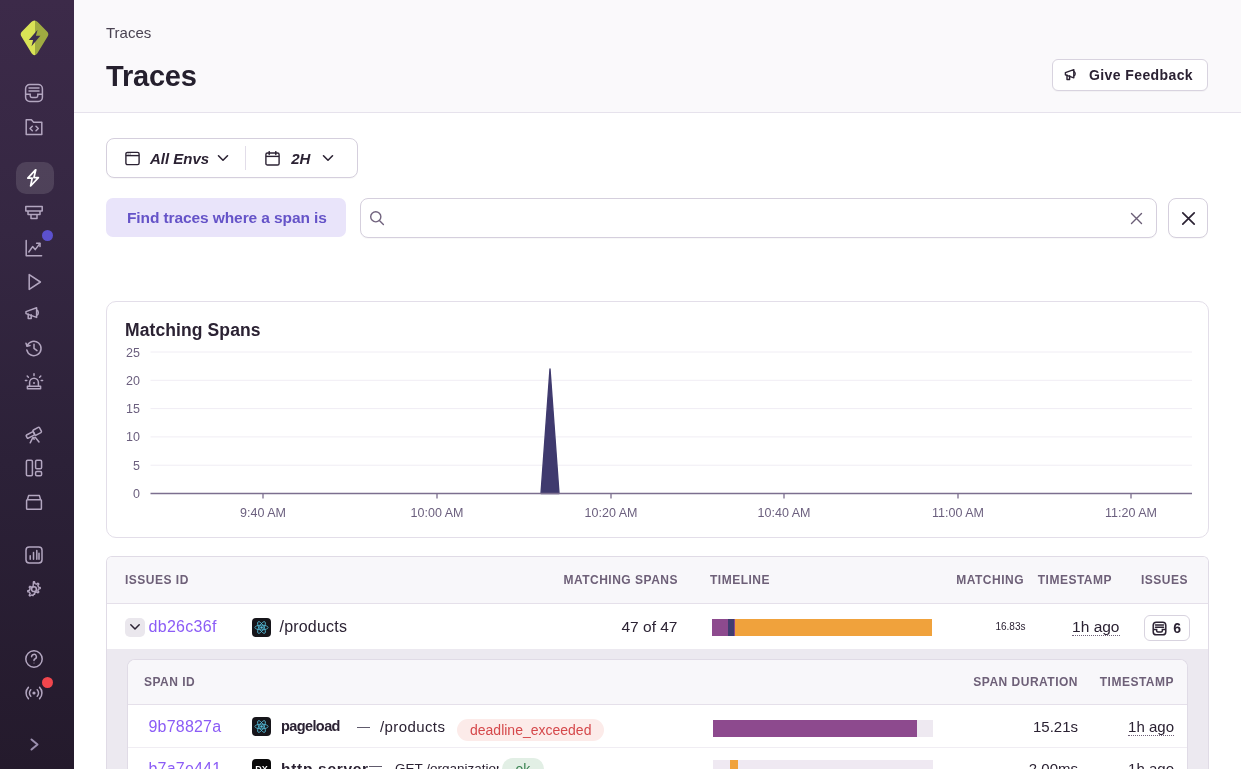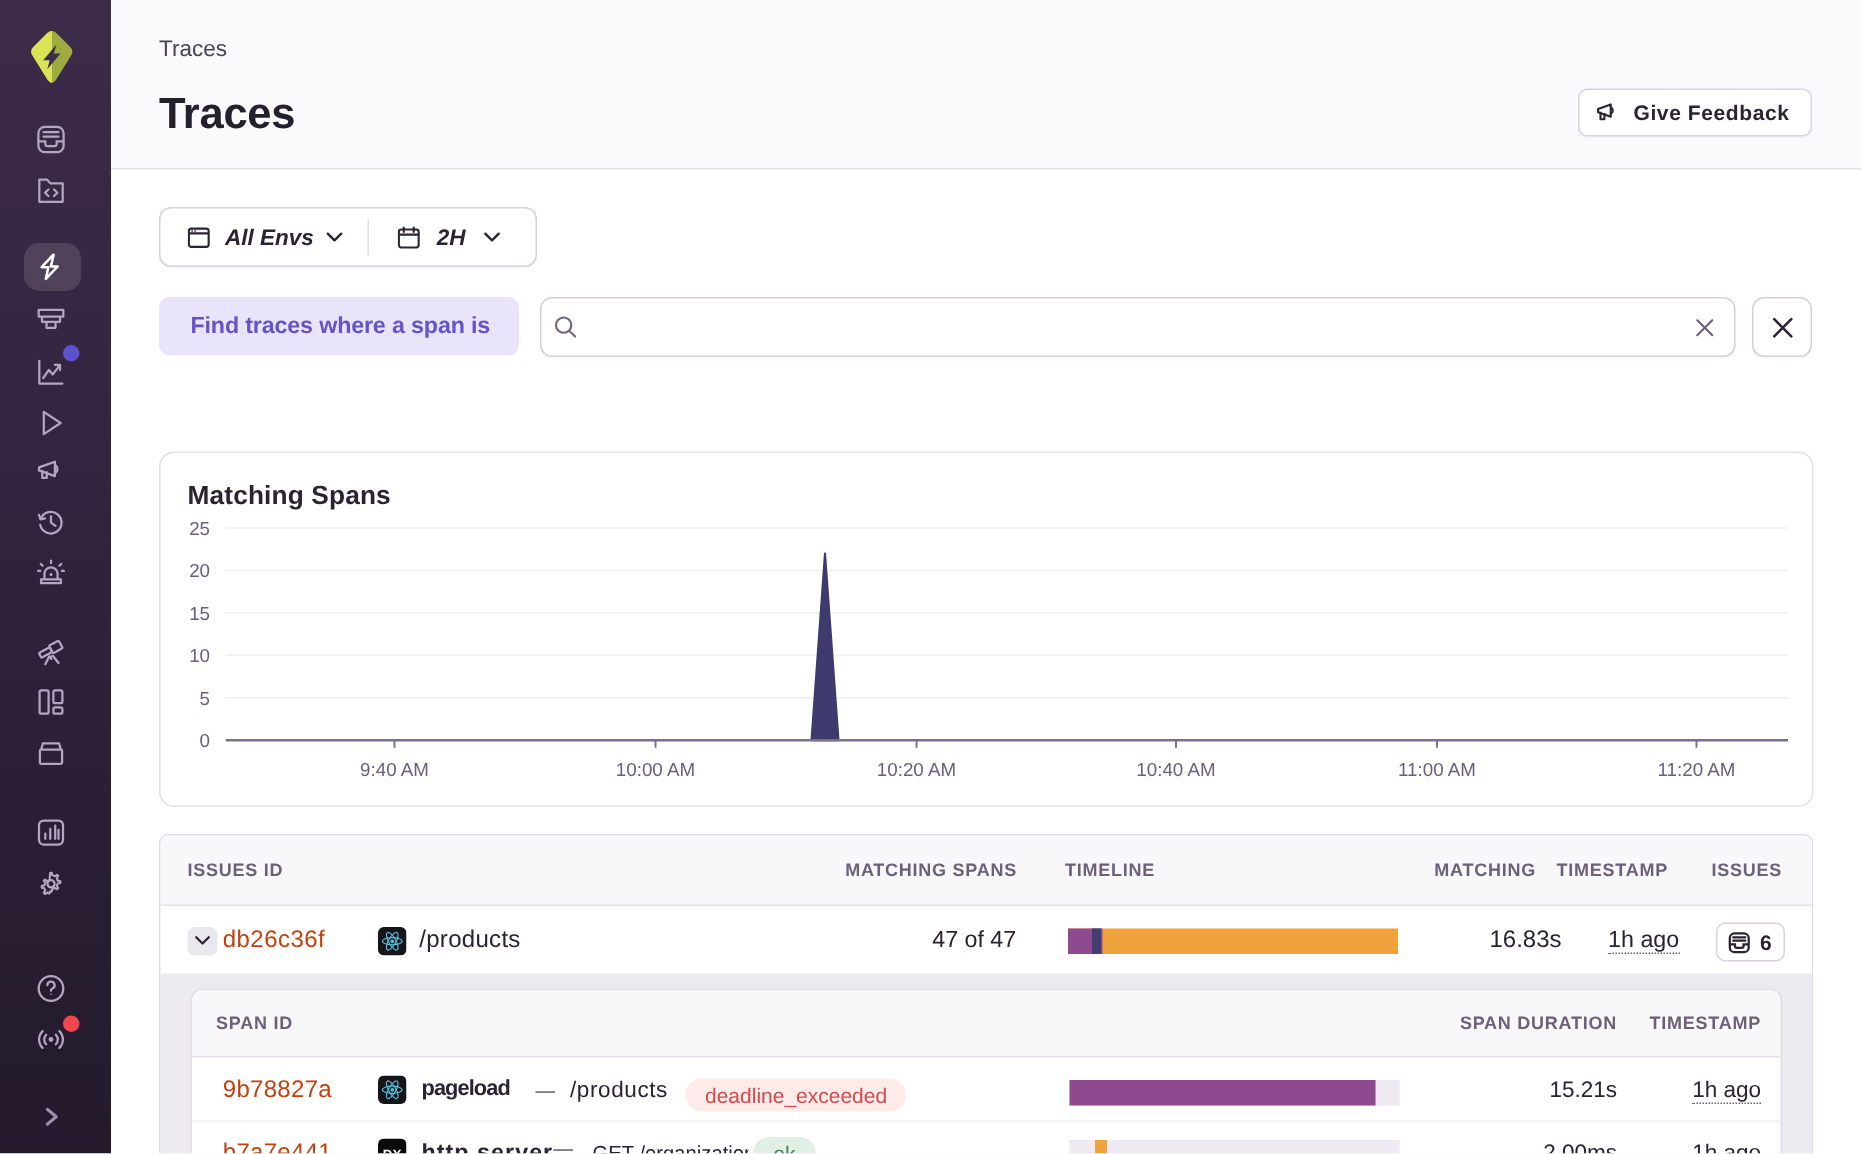--- a/index.html
+++ b/index.html
@@ -50,21 +50,21 @@
   .hcell { position:absolute; top:0; height:47px; line-height:47px; font-size:12px; font-weight:700; color:#6e6078; letter-spacing:0.5px; }
   .hcell.nh { height:45px; line-height:45px; }
   #row1 { position:absolute; left:0; width:1101px; background:#fff; }
   #band { position:absolute; left:0; top:92px; width:1101px; height:121px; background:#ece9f0; }
   #nested { position:absolute; left:20px; top:10px; width:1061px; height:111px; background:#fff;
     border:1px solid #e0dbe6; border-bottom:none; border-radius:8px 8px 0 0; overflow:hidden; }
   .cell { position:absolute; top:0; height:44px; line-height:44px; font-size:15px; color:#2b2233; }
   .nrow { position:absolute; left:0; width:1059px; height:41px; background:#fff; }
   .nrow + .nrow { border-top:1px solid #f0edf3; }
   .ncell { position:absolute; top:0; height:41px; line-height:41px; font-size:15px; color:#2b2233; }
-  .link { color:#c2410c; }
+  .link { color:#8b5cf6; }
   .chevbtn { position:absolute; left:18px; top:12.5px; width:20px; height:19px; background:#eae7ed; border-radius:5px;
     display:flex; align-items:center; justify-content:center; }
   #issuesbtn { position:absolute; left:1036.5px; top:10px; width:46.5px; height:26px; background:#fff;
     border:1px solid #d8d3df; border-radius:6px; display:flex; align-items:center; justify-content:center; gap:6px;
     font-size:14px; }
   .mini-icon { position:absolute; width:19px; height:19px; }
   .tag { display:inline-flex; align-items:center; height:22px; border-radius:11px; font-size:14px; }
   .bar { position:absolute; height:17px; }
   .dotted { border-bottom:1px dotted #6e6078; padding-bottom:0px; }
 </style>
@@ -295,21 +295,21 @@
           <ellipse cx="9.5" cy="9.5" rx="6.6" ry="2.4" transform="rotate(60 9.5 9.5)"></ellipse>
           <ellipse cx="9.5" cy="9.5" rx="6.6" ry="2.4" transform="rotate(120 9.5 9.5)"></ellipse>
         </g>
         <circle cx="9.5" cy="9.5" r="1.25" fill="#56c0de"></circle>
       </svg>
       <span class="cell" style="left:172.5px; font-size:16px; letter-spacing:0.2px;">/products</span>
       <span class="cell" style="left:500px; width:70.5px; text-align:right; font-size:15.5px;">47 of 47</span>
       <span class="bar" style="left:605px; top:14px; width:220px; background:#f0a23c;"></span>
       <span class="bar" style="left:605px; top:14px; width:22.5px; background:#8d4a8e;"></span>
       <span class="bar" style="left:621px; top:14px; width:6px; background:#413d70;"></span>
-      <span class="cell" style="left:886px; width:68.5px; text-align:left; font-size:16px;">16.83s</span>
+      <span class="cell" style="left:850px; width:68.5px; text-align:right; font-size:10px;">16.83s</span>
       <span class="cell" style="left:930px; width:82.5px; text-align:right; font-size:15.5px;"><span class="dotted">1h ago</span></span>
       <span id="issuesbtn">
         <svg width="15" height="15" viewBox="0 0 20 20" fill="none" stroke="#2b2233" stroke-width="2">
           <rect x="1.6" y="1.6" width="16.8" height="16.8" rx="4.2"></rect>
           <path d="M4.6 5.2 h10.8 M4.6 8.2 h10.8" stroke-linecap="round"></path>
           <path d="M1.8 11.4 h4.4 v1.5 a1.6 1.6 0 0 0 1.6 1.6 h4.4 a1.6 1.6 0 0 0 1.6 -1.6 v-1.5 h4.4"></path>
         </svg>
           <b>6</b>
         </span>
     </div>

